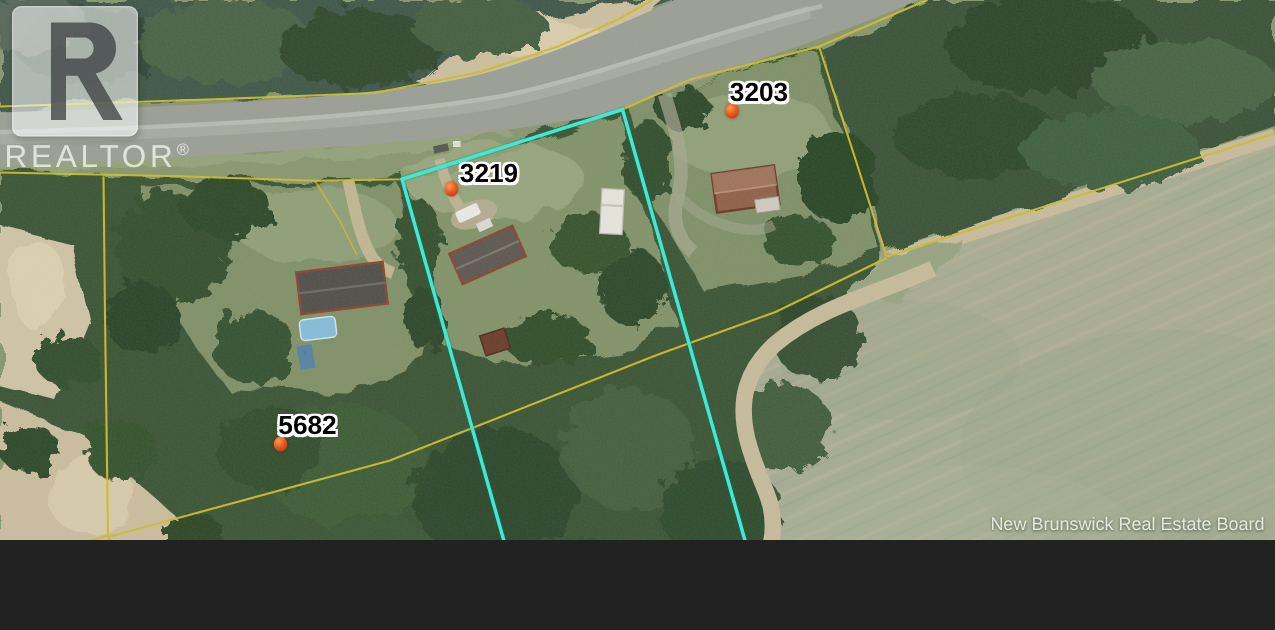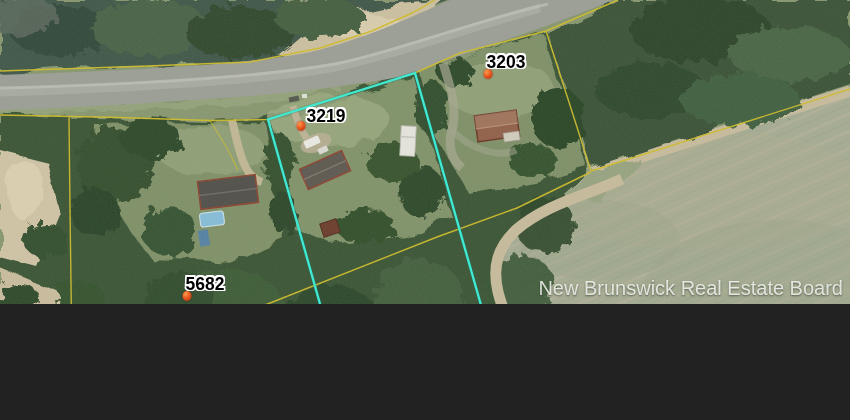--- a/index.html
+++ b/index.html
@@ -1,16 +1,16 @@
 <!DOCTYPE html>
 <html style="--highlight-boundary: #3fe9d3; --parcel-line: #cdbc33; --marker-fill: #e85a20; --marker-core: #b32c10; --label-text: #000000; --label-halo: #ffffff;"><head>
 <meta charset="utf-8">
 <style>
   html,body{margin:0;padding:0;background:#222;}
-  .screen{position:relative;width:850px;height:304px;overflow:hidden;
+  .screen{position:relative;width:850px;height:360px;overflow:hidden;
           font-family:"Liberation Sans",sans-serif;background:#87976f;}
   .map-svg{position:absolute;left:0;top:0;}
   
   .parcel-label{position:absolute;transform:translate(-50%,-50%);
     font:bold 17.5px "Liberation Sans",sans-serif;color:var(--label-text,#000);white-space:nowrap;
     text-shadow:-1.5px -1.5px 0 var(--label-halo,#fff),1.5px -1.5px 0 var(--label-halo,#fff),
       -1.5px 1.5px 0 var(--label-halo,#fff),1.5px 1.5px 0 var(--label-halo,#fff),
       0 -1.5px 0 var(--label-halo,#fff),0 1.5px 0 var(--label-halo,#fff),
       -1.5px 0 0 var(--label-halo,#fff),1.5px 0 0 var(--label-halo,#fff);}
   .parcel-marker{position:absolute;width:9px;height:10px;transform:translate(-50%,-50%);
@@ -18,21 +18,21 @@
     background:radial-gradient(circle at 35% 30%, #ff9a50 0%, var(--marker-fill,#e85a20) 45%, var(--marker-core,#b32c10) 100%);
     box-shadow:0 0 2px rgba(100,20,0,.55);}
   
   .wm{position:absolute;left:8px;top:4px;width:110px;}
   .wm-box{width:84px;height:87px;border-radius:6px;background:rgba(250,251,249,.58);
     box-shadow:1px 2px 4px rgba(30,35,25,.25), inset 0 0 0 1px rgba(255,255,255,.25);}
   .wm-word{margin-top:2px;margin-left:-5px;font-size:21px;letter-spacing:2.5px;
     color:rgba(243,246,241,.78);white-space:nowrap;}
   .wm-word sup{font-size:11px;letter-spacing:0;}
   
-  .attribution{position:absolute;right:7px;bottom:4px;font-size:20px;
+  .attribution{position:absolute;right:7px;bottom:4px;font-size:12px;
     color:rgba(250,252,248,.82);text-shadow:0 1px 2px rgba(40,45,35,.65);white-space:nowrap;}
 </style>
 </head>
 <body>
 
 <div class="screen">
 
   <div class="map-svg">
   <svg width="850" height="420" viewBox="0 0 850 420" xmlns="http://www.w3.org/2000/svg">
     <defs>
@@ -218,15 +218,24 @@
 
   <div id="parcel-layer" style="position:absolute;inset:0;">
       <div class="parcel-marker" style="left: 488px; top: 74px;"></div>
       <div class="parcel-label" style="left: 506px; top: 62px;">3203</div>
       <div class="parcel-marker" style="left: 301px; top: 126px;"></div>
       <div class="parcel-label" style="left: 326px; top: 116px;">3219</div>
       <div class="parcel-marker" style="left: 187px; top: 296px;"></div>
       <div class="parcel-label" style="left: 205px; top: 284px;">5682</div>
     </div>
 
+  <div class="wm">
+    <div class="wm-box">
+      <svg width="84" height="87" viewBox="0 0 84 87">
+        <path fill-rule="evenodd" fill="rgba(58,61,63,0.75)" d="M26,11 h27 a17.2,17.2 0 0 1 2.8,34 l18,31 h-13 l-17,-29.5 h-7.8 v29.5 h-10 z
+                 M36,21 v14 h13 a7.2,7.2 0 0 0 0,-14 z"></path>
+      </svg>
+    </div>
+    <div class="wm-word"><span>REALTOR</span><sup>®</sup></div>
+  </div>
 
   <div class="attribution">New Brunswick Real Estate Board</div>
 </div>
 
 </body></html>

